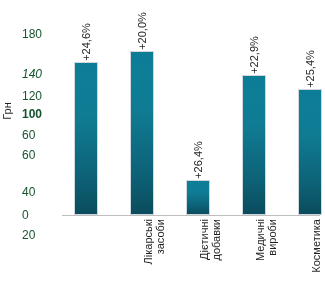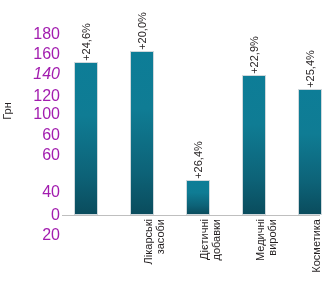--- a/index.html
+++ b/index.html
@@ -40,24 +40,23 @@
     position: absolute;
     left: 22px;
     top: 0;
     width: 38px;
     height: 301px;
   }
   .y-tick {
     position: absolute;
     right: 0;
     width: 38px;
-    text-align: right;
-    font-size: 16px;
+    font-size: 12px;
     line-height: 12px;
-    color: #a21caf;
+    color: #14532d;
   }
 
   
   .axis-line {
     position: absolute;
     left: 62px;
     top: 215px;
     width: 258px;
     height: 1px;
     background: #bfbfbf;
@@ -124,24 +123,23 @@
 </style>
 </head>
 <body>
 
 <div class="chart-root">
 
   <div class="y-axis-title">Грн</div>
 
   <div class="y-ticks">
       <div class="y-tick" style="top: 28px;">180</div>
-      <div class="y-tick" style="top: 48.1111px;">160</div>
       <div class="y-tick" style="top: 68.2222px; font-style: italic;">140</div>
       <div class="y-tick" style="top: 90px;">120</div>
-      <div class="y-tick" style="top: 108.444px;">100</div>
+      <div class="y-tick" style="top: 108.444px; font-weight: bold;">100</div>
       <div class="y-tick" style="top: 128.556px;">60</div>
       <div class="y-tick" style="top: 148.667px;">60</div>
       <div class="y-tick" style="top: 186px;">40</div>
       <div class="y-tick" style="top: 188.889px; margin-top: 40px;">20</div>
       <div class="y-tick" style="top: 209px;">0</div>
     </div>
 
   <div class="axis-vline"></div>
   <div class="axis-line"></div>
 

